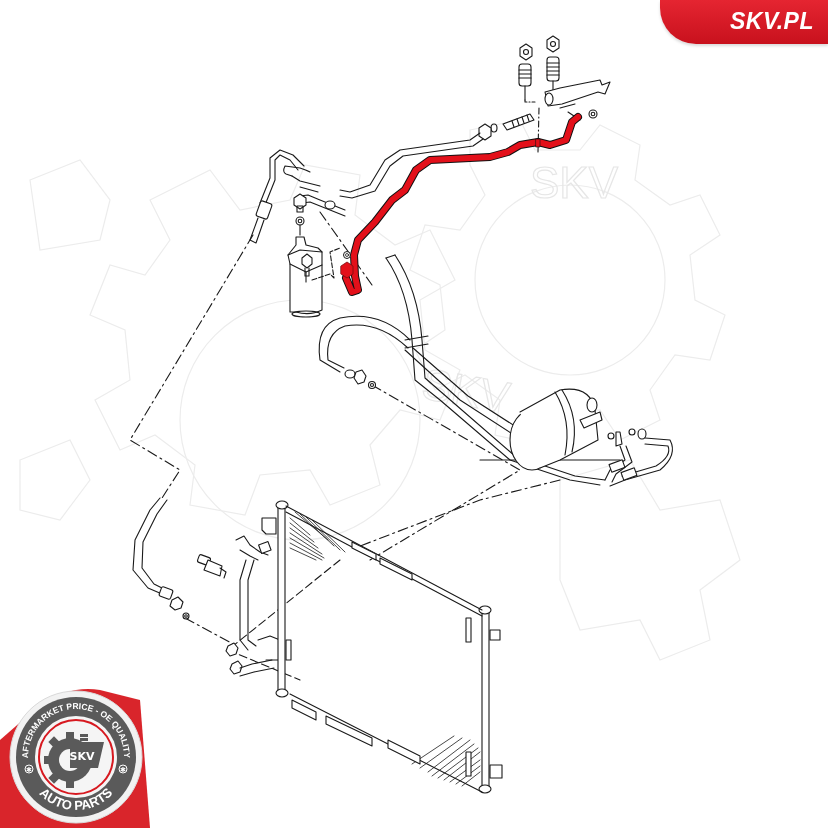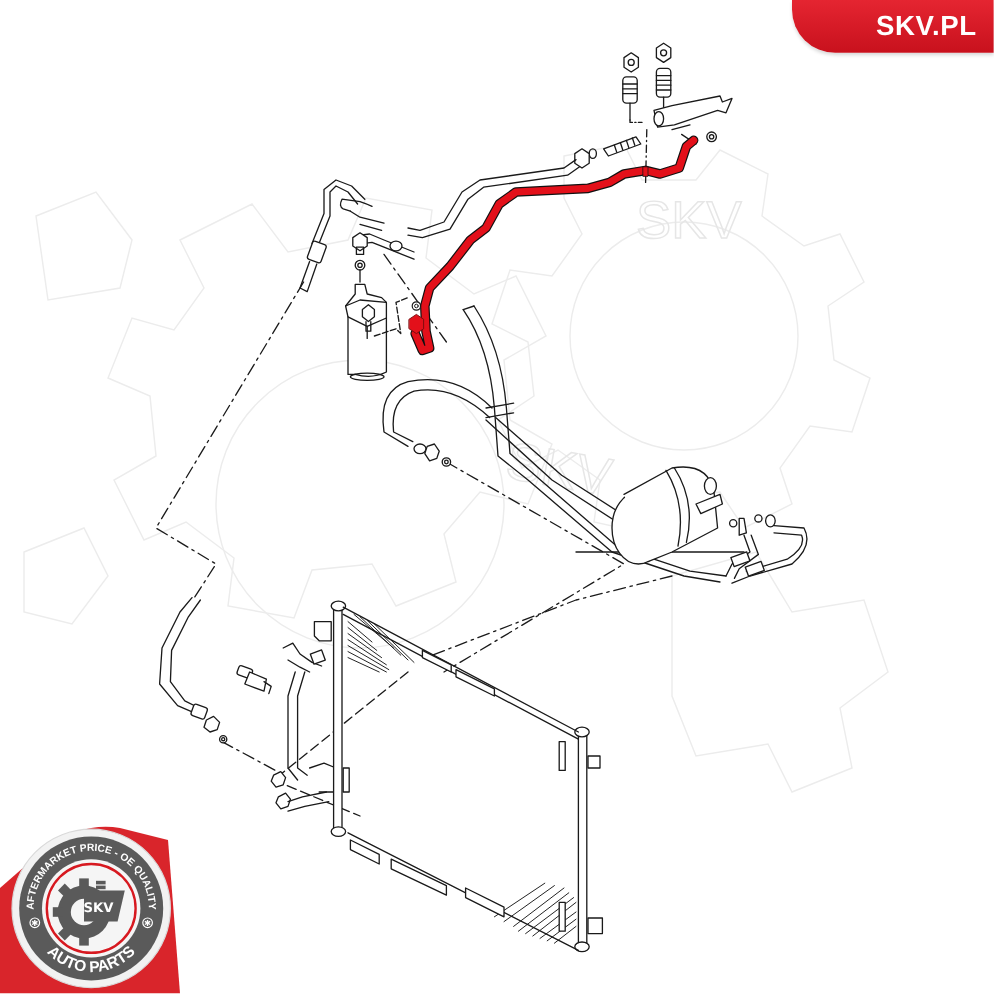--- a/index.html
+++ b/index.html
@@ -1,19 +1,19 @@
 <!DOCTYPE html>
 <html><head>
 <meta charset="utf-8">
 <style>
   html, body { margin: 0; padding: 0; background: #ffffff; }
   body { width: 828px; height: 828px; position: relative; overflow: hidden; font-family: "Liberation Sans", sans-serif; }
   .canvas { position: absolute; left: 0; top: 0; width: 828px; height: 828px; }
   .brand-tab { position: absolute; right: 0; top: 0; width: 168px; height: 44px; background: linear-gradient(180deg, #e52531 0%, #c8111d 100%); border-bottom-left-radius: 36px; box-shadow: 0 2px 3px rgba(0,0,0,0.15); }
-  .brand-text { position: absolute; right: 14px; top: 8px; color: #ffffff; font-family: "Liberation Sans", sans-serif; font-weight: 900; font-size: 23px; letter-spacing: 0.5px; }
+  .brand-text { position: absolute; right: 14px; top: 8px; color: #ffffff; font-family: "Liberation Sans", sans-serif; font-weight: 900; font-style: italic; font-size: 23px; letter-spacing: 0.5px; }
   .badge-text { font-family: "Liberation Sans", sans-serif; font-weight: bold; fill: #ffffff; }
   .badge-center { font-family: "DejaVu Sans", sans-serif; font-weight: bold; fill: #ffffff; font-size: 11px; }
   .wm-text { font-family: "Liberation Sans", sans-serif; font-size: 44px; fill: none; stroke: #e6e6e6; stroke-width: 1.2; }
 </style>
 </head>
 <body>
 
 <svg class="canvas" viewBox="0 0 828 828" xmlns="http://www.w3.org/2000/svg">
 
   <g fill="none" stroke="#ececec" stroke-width="1.2">

